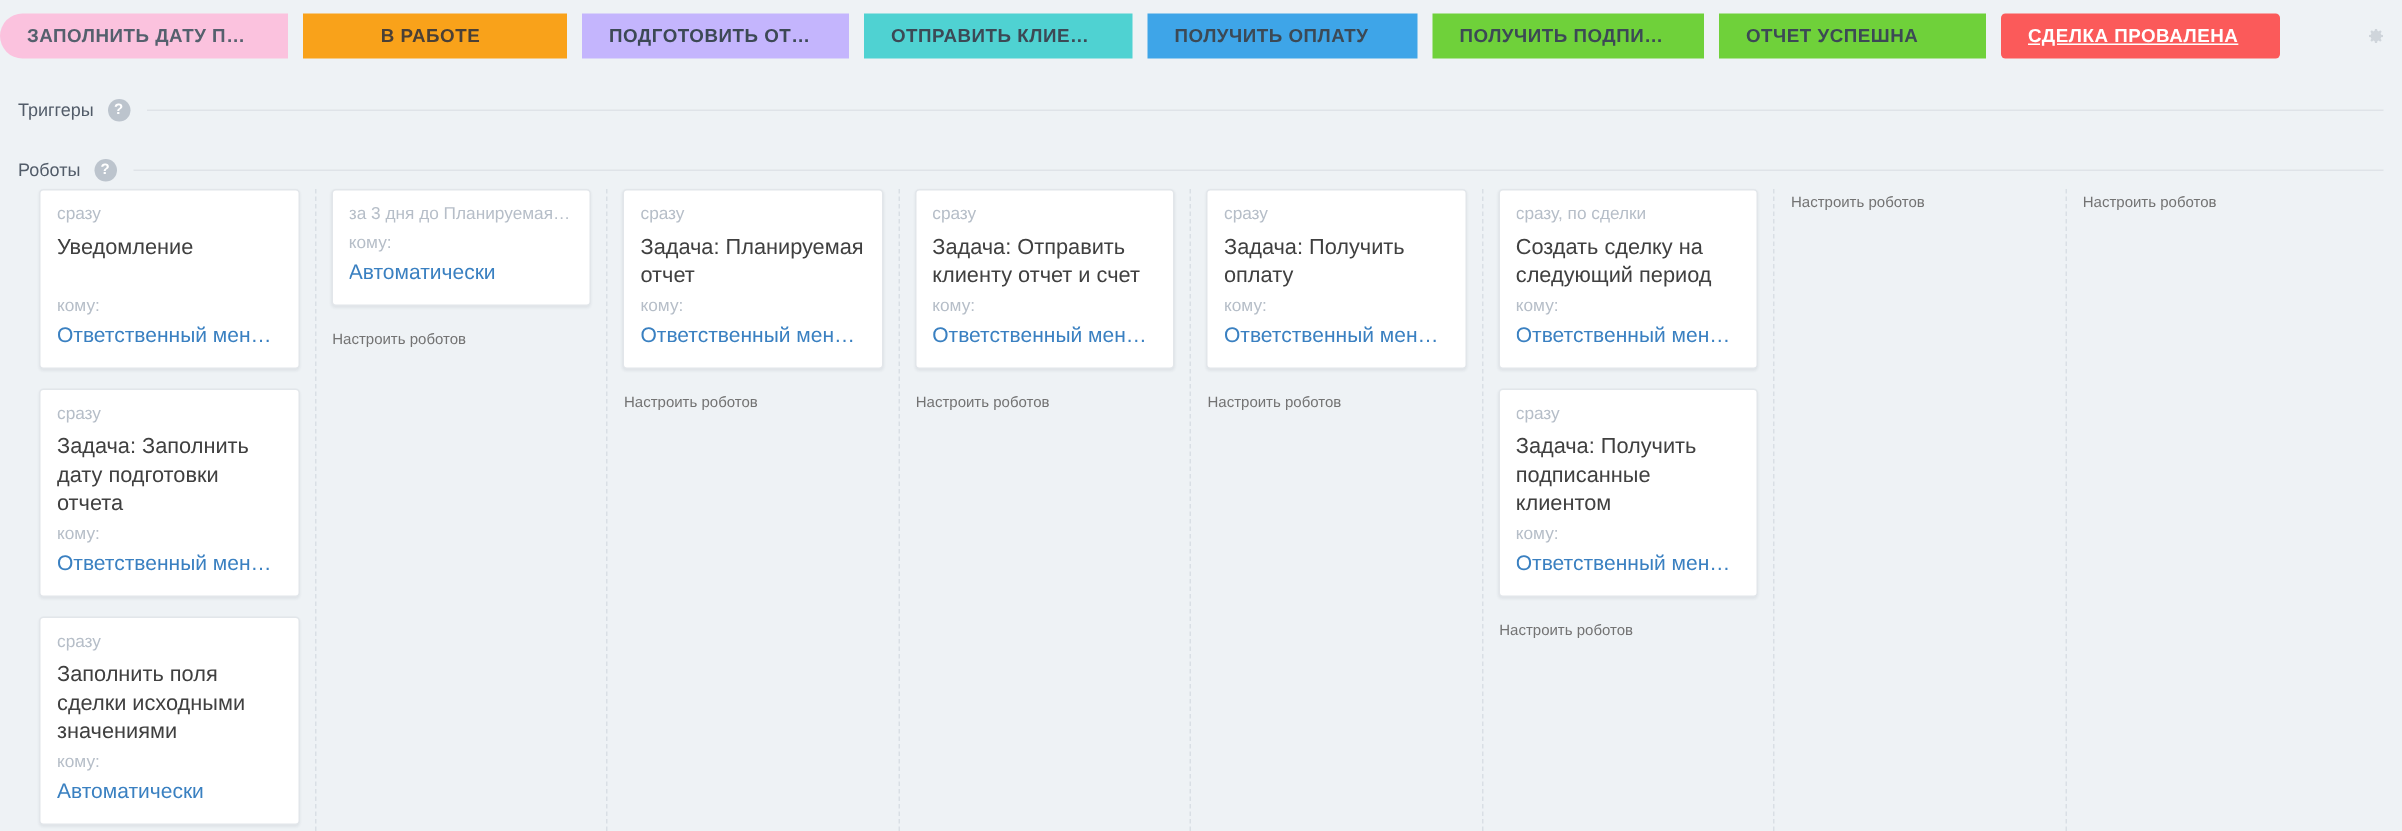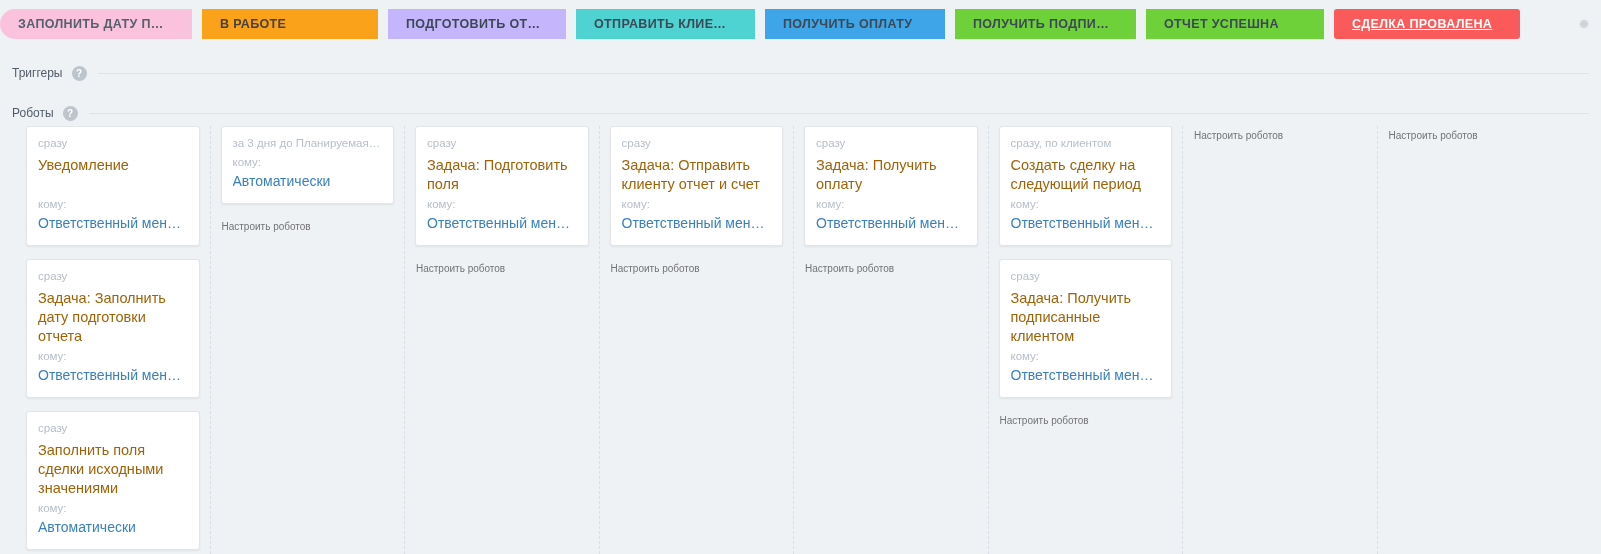--- a/index.html
+++ b/index.html
@@ -95,21 +95,21 @@
     padding:10px 11px 14px 11px;
     margin-bottom:13px;
     cursor:pointer;
   }
   .card-when{
     font-size:11.5px;color:#b6bec8;
     margin-bottom:7px;
     white-space:nowrap;overflow:hidden;text-overflow:ellipsis;
   }
   .card-title{
-    font-size:14.5px;color:#a16207;
+    font-size:14.5px;color:#404040;
     line-height:19px;
     min-height:38px;
     margin-bottom:4px;
   }
   .card-tolabel{
     font-size:11.5px;color:#b6bec8;margin-bottom:5px;
   }
   .card-to{
     font-size:14px;color:#3a80c1;
     white-space:nowrap;overflow:hidden;text-overflow:ellipsis;
@@ -120,21 +120,21 @@
     cursor:pointer;
   }
 </style>
 </head>
 <body>
 
 <div class="tabs" id="tabs">
     <div class="tab first" style="--c: #FBC2DE; background: rgb(251, 194, 222); color: rgb(85, 96, 109); width: 192px; flex: 0 0 192px;">
       <span class="tab-label">ЗАПОЛНИТЬ ДАТУ ПОДГО...</span>
     </div>
-    <div class="tab" style="--c: #F9A21A; background: rgb(249, 162, 26); color: rgb(74, 64, 54); width: 176px; flex: 0 0 176px;">
+    <div class="tab" style="--c: #F9A21A; background: rgb(249, 162, 26); color: rgb(74, 64, 54); width: 176px; flex: 0 0 176px; justify-content: center;">
       <span class="tab-label">В РАБОТЕ</span>
     </div>
     <div class="tab" style="--c: #2FC6F6; background: #c4b5fd; color: rgb(60, 73, 85); width: 178px; flex: 0 0 178px;">
       <span class="tab-label">ПОДГОТОВИТЬ ОТЧЕТ</span>
     </div>
     <div class="tab" style="--c: #4FD2D2; background: rgb(79, 210, 210); color: rgb(60, 73, 85); width: 179px; flex: 0 0 179px;">
       <span class="tab-label">ОТПРАВИТЬ КЛИЕНТУ ОТ...</span>
     </div>
     <div class="tab" style="--c: #3EA5E8; background: rgb(62, 165, 232); color: rgb(60, 73, 85); width: 180px; flex: 0 0 180px;">
       <span class="tab-label">ПОЛУЧИТЬ ОПЛАТУ</span>
@@ -191,21 +191,21 @@
       <div class="card">
         <div class="card-when">за 3 дня до Планируемая дата…</div>
         <div class="card-tolabel">кому:</div>
         <div class="card-to">Автоматически</div>
       </div>
       <div class="placeholder">Настроить роботов</div>
     </div>
     <div class="col">
       <div class="card">
         <div class="card-when">сразу</div>
-        <div class="card-title">Задача: Подготовить поля</div>
+        <div class="card-title">Задача: Планируемая отчет</div>
         <div class="card-tolabel">кому:</div>
         <div class="card-to">Ответственный менед…</div>
       </div>
       <div class="placeholder">Настроить роботов</div>
     </div>
     <div class="col">
       <div class="card">
         <div class="card-when">сразу</div>
         <div class="card-title">Задача: Отправить клиенту отчет и счет</div>
         <div class="card-tolabel">кому:</div>
@@ -217,21 +217,21 @@
       <div class="card">
         <div class="card-when">сразу</div>
         <div class="card-title">Задача: Получить оплату</div>
         <div class="card-tolabel">кому:</div>
         <div class="card-to">Ответственный менед…</div>
       </div>
       <div class="placeholder">Настроить роботов</div>
     </div>
     <div class="col">
       <div class="card">
-        <div class="card-when">сразу, по клиентом</div>
+        <div class="card-when">сразу, по сделки</div>
         <div class="card-title">Создать сделку на следующий период</div>
         <div class="card-tolabel">кому:</div>
         <div class="card-to">Ответственный менед…</div>
       </div>
       <div class="card">
         <div class="card-when">сразу</div>
         <div class="card-title">Задача: Получить подписанные клиентом</div>
         <div class="card-tolabel">кому:</div>
         <div class="card-to">Ответственный менед…</div>
       </div>

